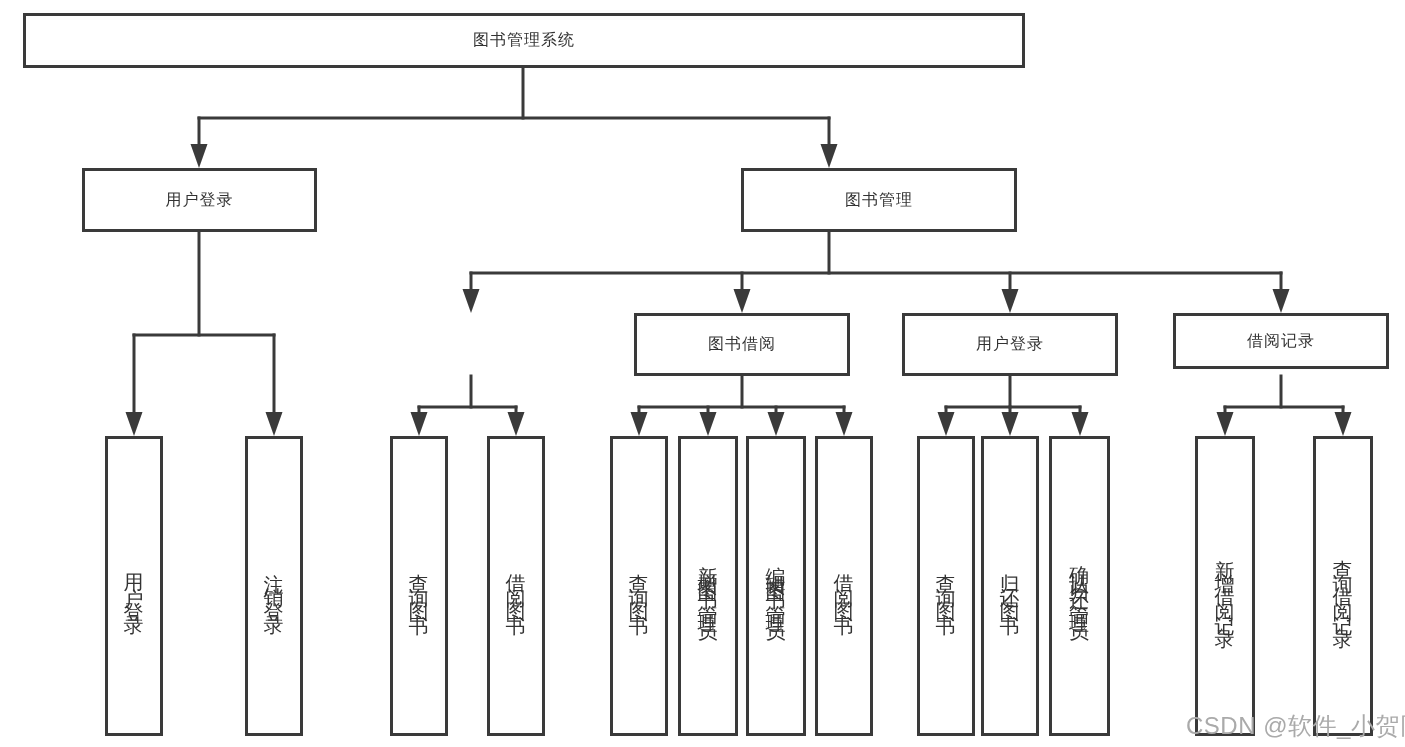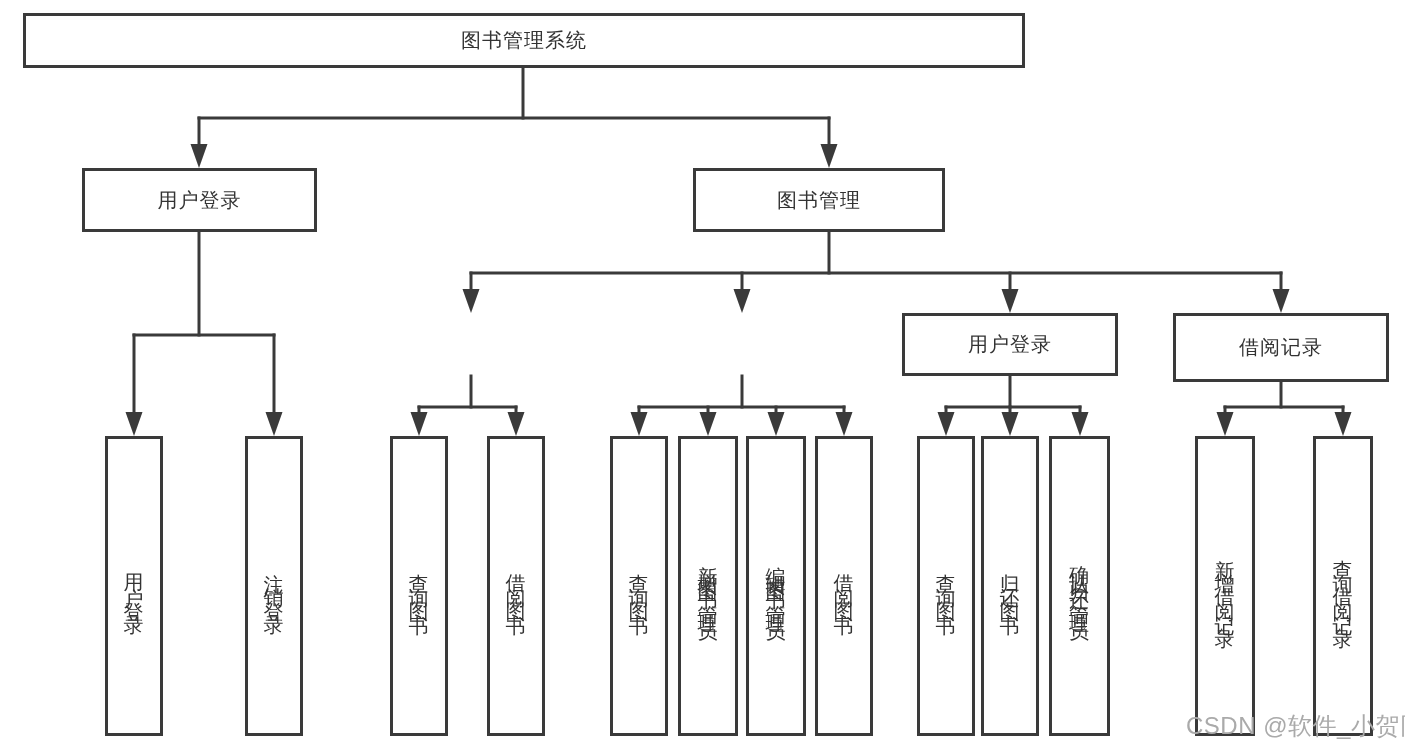--- a/index.html
+++ b/index.html
@@ -19,21 +19,21 @@
   }
   #wires{position:absolute;left:0;top:0;width:1405px;height:747px;}
   .hnode{
     position:absolute;
     box-sizing:border-box;
     border:3px solid var(--line);
     background:#fff;
     display:flex;align-items:center;justify-content:center;
   }
   .hnode .hlabel{
-    font-size:20px;
+    font-size:16px;
     letter-spacing:1px;
     color:var(--text);
     white-space:nowrap;
   }
   .vnode{
     position:absolute;
     box-sizing:border-box;
     border:3px solid var(--line);
     background:#fff;
     display:flex;align-items:center;justify-content:center;
@@ -118,28 +118,31 @@
       <polygon points="1334.5,412 1351.5,412 1343,436" fill="#3a3a3a"></polygon>
     </svg>
 
   <div class="hnode" style="left:23px;top:13px;width:1002px;height:55px">
     <span class="hlabel">图书管理系统</span>
   </div>
 
   <div class="hnode" style="left:82px;top:168px;width:235px;height:64px">
     <span class="hlabel">用户登录</span>
   </div>
-  <div class="hnode" style="left:693px;top:168px;width:252px;height:64px">
+  <div class="hnode" style="left:741px;top:168px;width:276px;height:64px">
     <span class="hlabel">图书管理</span>
   </div>
 
+  <div class="hnode" style="left:634px;top:313px;width:216px;height:63px">
+    <span class="hlabel">图书借阅</span>
+  </div>
   <div class="hnode" style="left:902px;top:313px;width:216px;height:63px">
     <span class="hlabel">用户登录</span>
   </div>
-  <div class="hnode" style="left:1173px;top:313px;width:216px;height:69px">
+  <div class="hnode" style="left:1173px;top:313px;width:216px;height:56px">
     <span class="hlabel">借阅记录</span>
   </div>
 
   <div class="vnode" style="left:105px;top:436px;width:58px;height:300px">
     <span class="vlabel">用户登录</span>
   </div>
   <div class="vnode" style="left:245px;top:436px;width:58px;height:300px">
     <span class="vlabel">注销登录</span>
   </div>
 

